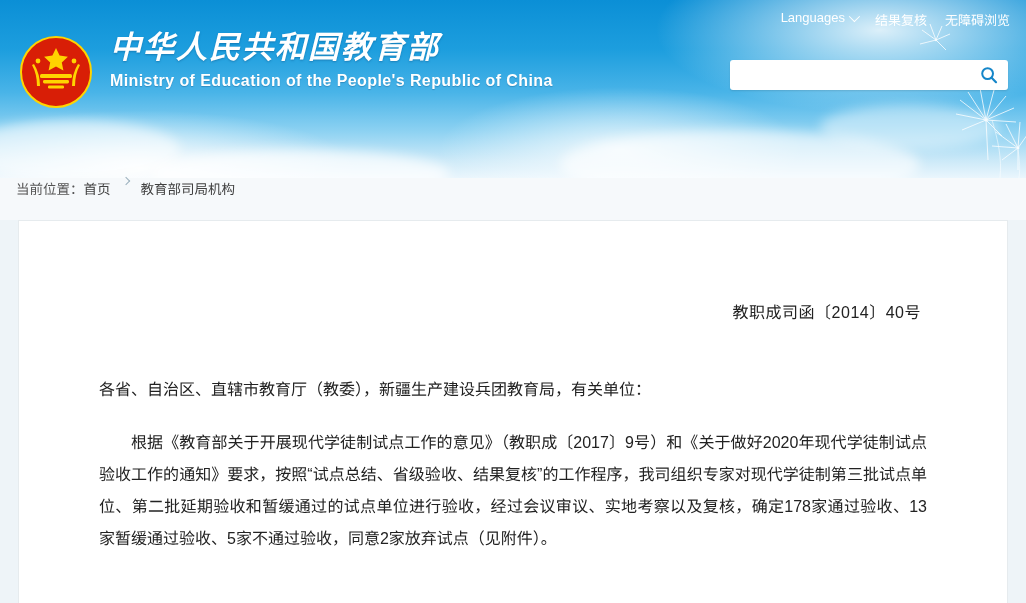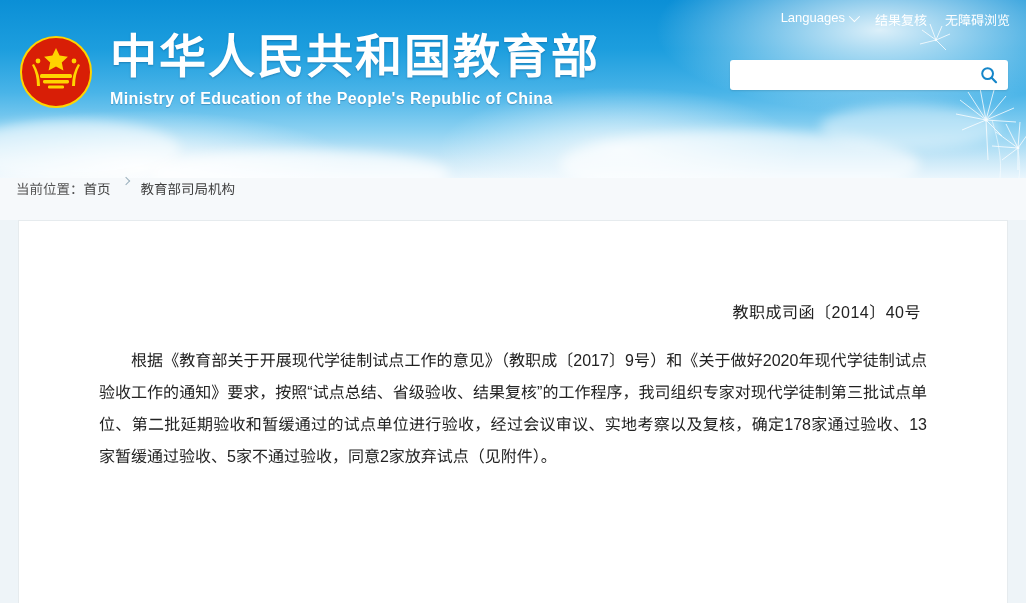--- a/index.html
+++ b/index.html
@@ -57,27 +57,28 @@
     left: 18px;
     top: 30px;
     display: flex;
     align-items: flex-start;
     z-index: 5;
   }
   .emblem { width: 76px; height: 76px; position: relative; margin-top: 4px; }
   .brand-text { margin-left: 16px; }
   .brand-cn {
     font-family: "DejaVu Sans", "Liberation Sans", sans-serif;
-    font-size: 47px;
+    font-size: 31px;
     font-weight: bold;
     color: #ffffff;
     letter-spacing: 2px;
     line-height: 1.15;
     text-shadow: 0 1px 2px rgba(0,60,110,0.35);
     white-space: nowrap;
+    font-style: italic;
   }
   .brand-en {
     margin-top: 6px;
     font-size: 16px;
     font-weight: bold;
     color: #ffffff;
     letter-spacing: 0.4px;
     white-space: nowrap;
     text-shadow: 0 1px 1px rgba(0,60,110,0.3);
   }
@@ -279,15 +280,16 @@
 <div class="crumb-wrap">
   <span>当前位置：</span>
   <a class="crumb-link" href="#">首页</a>
   <span class="sep"></span>
   <a class="crumb-link" href="#">教育部司局机构</a>
 </div>
 
 <div class="page-bg">
   <div class="paper">
     <div class="doc-number">教职成司函〔2014〕40号</div>
+    <div class="doc-salutation">各省、自治区、直辖市教育厅（教委），新疆生产建设兵团教育局，有关单位：</div>
     <p class="doc-para">根据《教育部关于开展现代学徒制试点工作的意见》（教职成〔2017〕9号）和《关于做好2020年现代学徒制试点验收工作的通知》要求，按照“试点总结、省级验收、结果复核”的工作程序，我司组织专家对现代学徒制第三批试点单位、第二批延期验收和暂缓通过的试点单位进行验收，经过会议审议、实地考察以及复核，确定178家通过验收、13家暂缓通过验收、5家不通过验收，同意2家放弃试点（见附件）。</p>
   </div>
 </div>
 
 </body></html>

